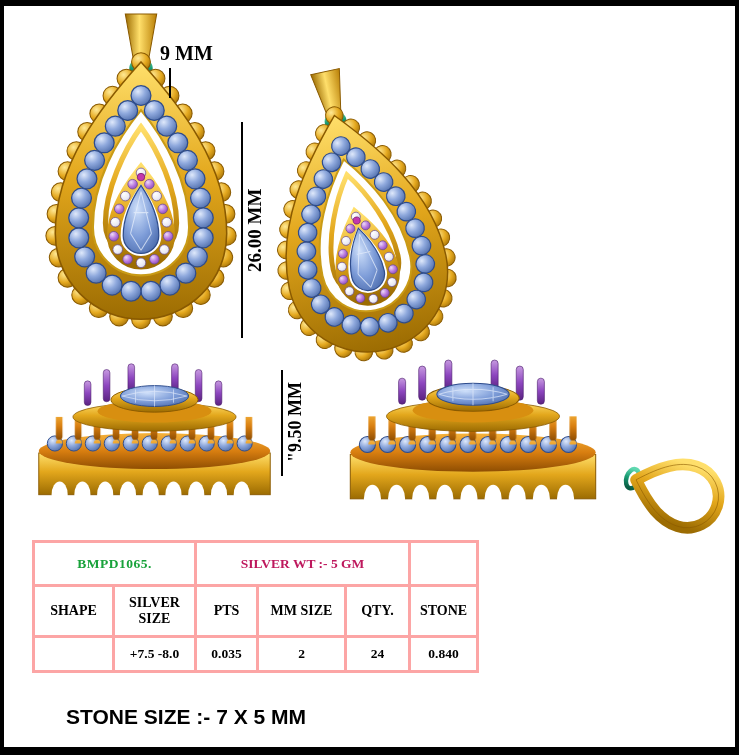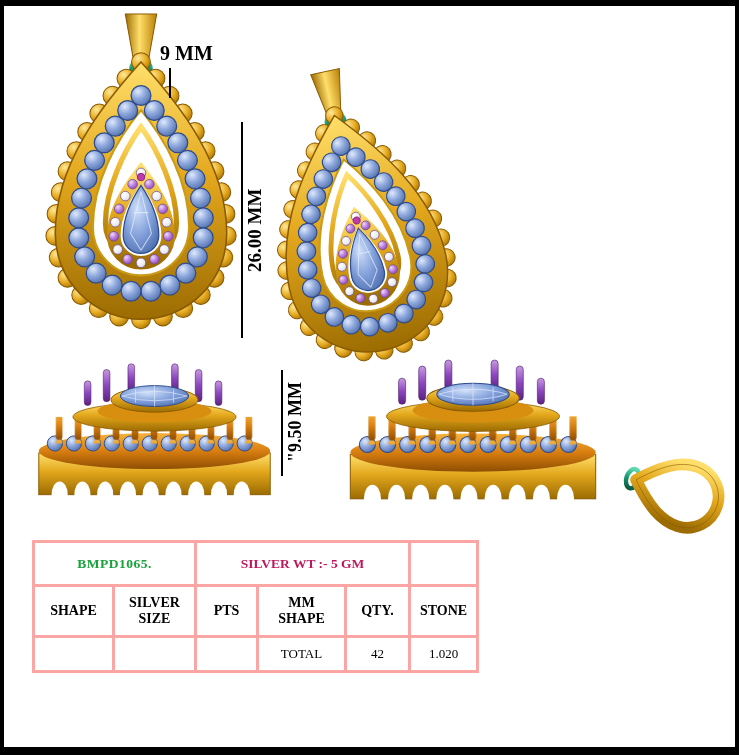--- a/index.html
+++ b/index.html
@@ -273,29 +273,30 @@
     <tbody>
         <tr style="height:44px">
       <td colspan="2" class="model">BMPD1065.</td>
       <td colspan="3" class="silver">SILVER WT :- 5 GM</td>
       <td></td>
     </tr>
     <tr class="headrow" style="height:24px">
       <td>SHAPE</td>
       <td>SILVER SIZE</td>
       <td>PTS</td>
-      <td>MM SHAPE</td>
+      <td>MM SIZE</td>
       <td>QTY.</td>
       <td>STONE</td>
     </tr>
-    <tr class="totalrow" style="height:24px">
+    <tr style="height:23px">
       <td></td>
-      <td></td>
-      <td></td>
-      <td>TOTAL</td>
-      <td>42</td>
-      <td>1.020</td>
+      <td>+7.5 -8.0</td>
+      <td>0.035</td>
+      <td>2</td>
+      <td>24</td>
+      <td>0.840</td>
     </tr>
   </tbody>
     </table>
 
+  <div class="stone-size">STONE SIZE :- 7 X 5 MM</div>
 
 </div>
 
 </body></html>

